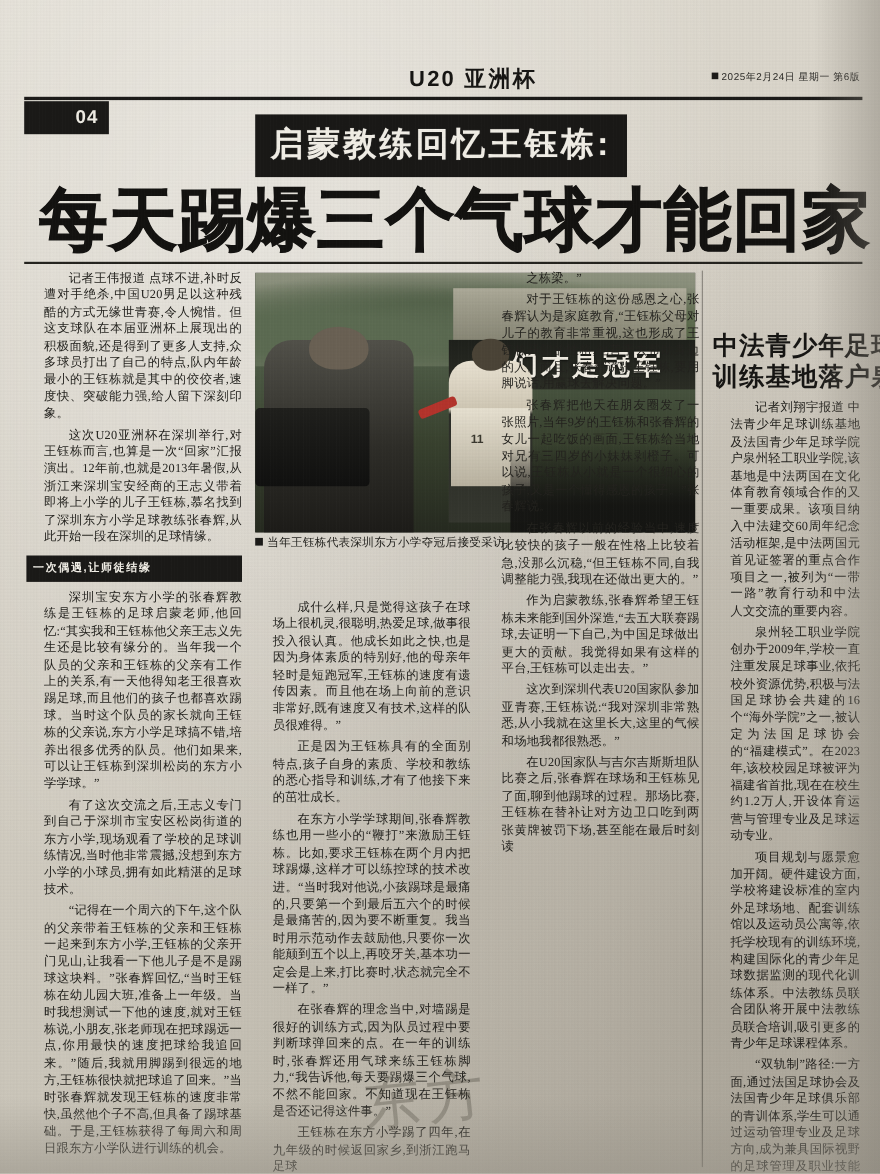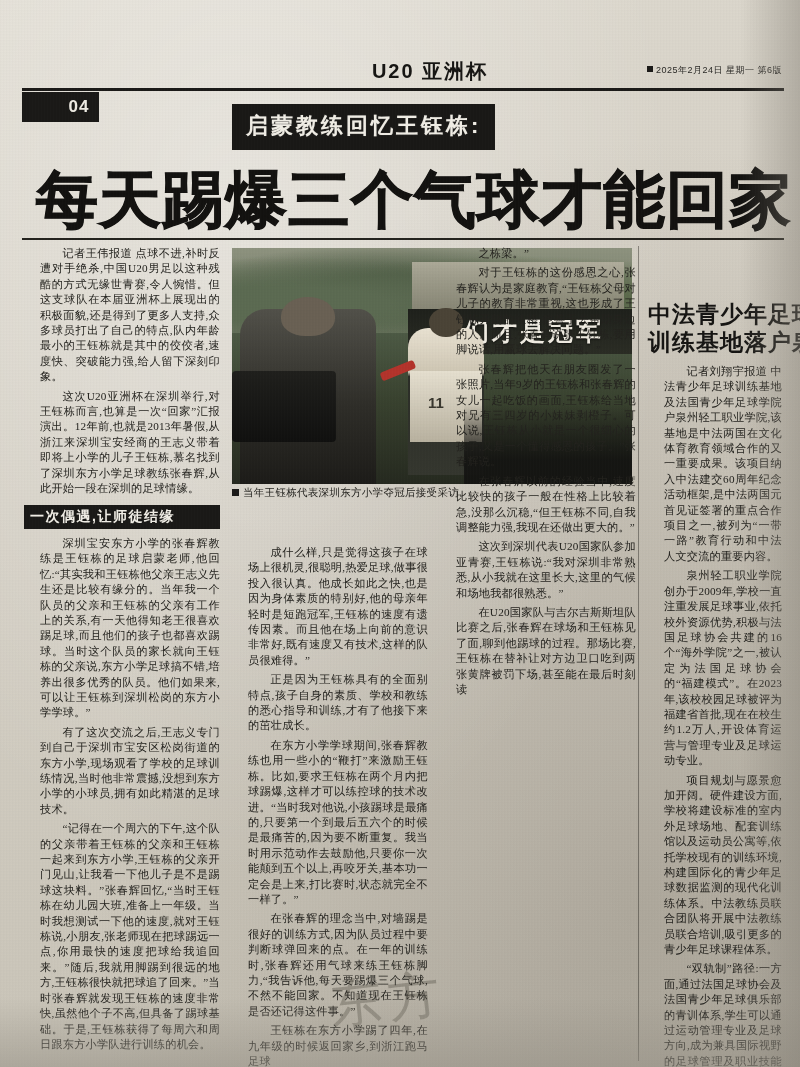--- a/index.html
+++ b/index.html
@@ -47,21 +47,21 @@
     width:40px;height:30px;background:#1b1a18;color:#efece4;
     font-family:"Liberation Sans",sans-serif;font-weight:bold;font-size:17px;
     display:flex;align-items:center;justify-content:center;letter-spacing:1px;padding-left:37px;
   }
 
   
   .kicker{
     position:absolute;left:232px;top:104px;
     background:#1a1917;color:#f1eee6;
     font-family:"Liberation Sans",sans-serif;font-weight:bold;
-    font-size:22px;letter-spacing:3px;
+    font-size:30px;letter-spacing:3px;
     padding:7px 14px 9px 14px;
     white-space:nowrap;
     text-shadow:0 0 1px rgba(255,255,255,.35);
   }
   .main-head{
     position:absolute;left:36px;top:158px;
     font-family:"Liberation Sans",sans-serif;font-weight:bold;
     font-size:62px;letter-spacing:1px;color:#141311;
     white-space:nowrap;
     -webkit-text-stroke:1px #141311;
@@ -80,21 +80,21 @@
   .col p{margin:0 0 4px 16px;text-indent:2em;}
   .col1{left:24px;top:246px;width:196px;height:810px;}
   .col2{left:232px;top:545px;width:196px;height:545px;}
   .col3{left:440px;top:246px;width:196px;height:815px;}
   .col4{left:648px;top:300px;width:134px;height:760px;}
 
   .subhead{
     display:block;
     background:#1b1a18;color:#f2efe7;
     font-family:"Liberation Sans",sans-serif;font-weight:bold;
-    font-size:14px;letter-spacing:1.5px;
+    font-size:10px;letter-spacing:1.5px;
     padding:4px 6px 5px 6px;margin:8px 0 7px 0;
     text-indent:0;
   }
   .rightheadline{
     font-family:"Liberation Sans",sans-serif;font-weight:bold;
     font-size:23px;letter-spacing:1px;color:#171614;
     line-height:28px;text-indent:0;margin:0 0 8px 0;
     white-space:nowrap;
   }
   .rightheadline .ln2{display:block;}
@@ -144,21 +144,21 @@
   .ph-boy:after{
     content:"";position:absolute;left:28%;top:-14%;width:44%;height:20%;
     background:#4b4437;border-radius:50%;
   }
   .ph-jersey{
     position:absolute;left:44.5%;top:52%;width:18%;height:30%;
     background:linear-gradient(180deg,#e6e0d0,#b9b2a0);
   }
   .ph-num{
     position:absolute;left:49%;top:62%;
-    color:#3a382f;font-family:"Liberation Sans",sans-serif;font-weight:bold;font-size:15px;
+    color:#3a382f;font-family:"Liberation Sans",sans-serif;font-weight:bold;font-size:11px;
   }
   .ph-mic{
     position:absolute;left:37%;top:50%;width:9%;height:4%;
     background:#b4342c;border-radius:3px;transform:rotate(-22deg);
   }
   .ph-reporter{
     position:absolute;left:2%;top:26%;width:34%;height:74%;
     background:linear-gradient(180deg,#52514a 0%,#2f2e29 55%,#1d1c19 100%);
     border-radius:26px 18px 0 0;
   }
@@ -259,20 +259,21 @@
     <p>在东方小学学球期间,张春辉教练也用一些小的“鞭打”来激励王钰栋。比如,要求王钰栋在两个月内把球踢爆,这样才可以练控球的技术改进。“当时我对他说,小孩踢球是最痛的,只要第一个到最后五六个的时候是最痛苦的,因为要不断重复。我当时用示范动作去鼓励他,只要你一次能颠到五个以上,再咬牙关,基本功一定会是上来,打比赛时,状态就完全不一样了。”</p>
     <p>在张春辉的理念当中,对墙踢是很好的训练方式,因为队员过程中要判断球弹回来的点。在一年的训练时,张春辉还用气球来练王钰栋脚力,“我告诉他,每天要踢爆三个气球,不然不能回家。不知道现在王钰栋是否还记得这件事。”</p>
     <p>王钰栋在东方小学踢了四年,在九年级的时候返回家乡,到浙江跑马足球</p>
   </div>
 
   <div class="col col3">
     <p>之栋梁。”</p>
     <p>对于王钰栋的这份感恩之心,张春辉认为是家庭教育,“王钰栋父母对儿子的教育非常重视,这也形成了王钰栋开朗的性格,他善于去帮助身边的人。而且,张春辉说张王钰栋,要用脚说话,用赢球去解决问题。”</p>
     <p>张春辉把他天在朋友圈发了一张照片,当年9岁的王钰栋和张春辉的女儿一起吃饭的画面,王钰栋给当地对兄有三四岁的小妹妹剥橙子。可以说,王钰栋从小就是一个很细心的孩子,又是一个懂得感恩的孩子。”张春辉说。</p>
     <p>在张春辉以前的经验当中,速度比较快的孩子一般在性格上比较着急,没那么沉稳,“但王钰栋不同,自我调整能力强,我现在还做出更大的。”</p>
+    <p>作为启蒙教练,张春辉希望王钰栋未来能到国外深造,“去五大联赛踢球,去证明一下自己,为中国足球做出更大的贡献。我觉得如果有这样的平台,王钰栋可以走出去。”</p>
     <p>这次到深圳代表U20国家队参加亚青赛,王钰栋说:“我对深圳非常熟悉,从小我就在这里长大,这里的气候和场地我都很熟悉。”</p>
     <p>在U20国家队与吉尔吉斯斯坦队比赛之后,张春辉在球场和王钰栋见了面,聊到他踢球的过程。那场比赛,王钰栋在替补让对方边卫口吃到两张黄牌被罚下场,甚至能在最后时刻读</p>
   </div>
 
   <div class="col col4">
     <div class="rightheadline">
       <span>中法青少年足球</span>
       <span class="ln2">训练基地落户泉州</span>
     </div>
     <p>记者刘翔宇报道 中法青少年足球训练基地及法国青少年足球学院户泉州轻工职业学院,该基地是中法两国在文化体育教育领域合作的又一重要成果。该项目纳入中法建交60周年纪念活动框架,是中法两国元首见证签署的重点合作项目之一,被列为“一带一路”教育行动和中法人文交流的重要内容。</p>

